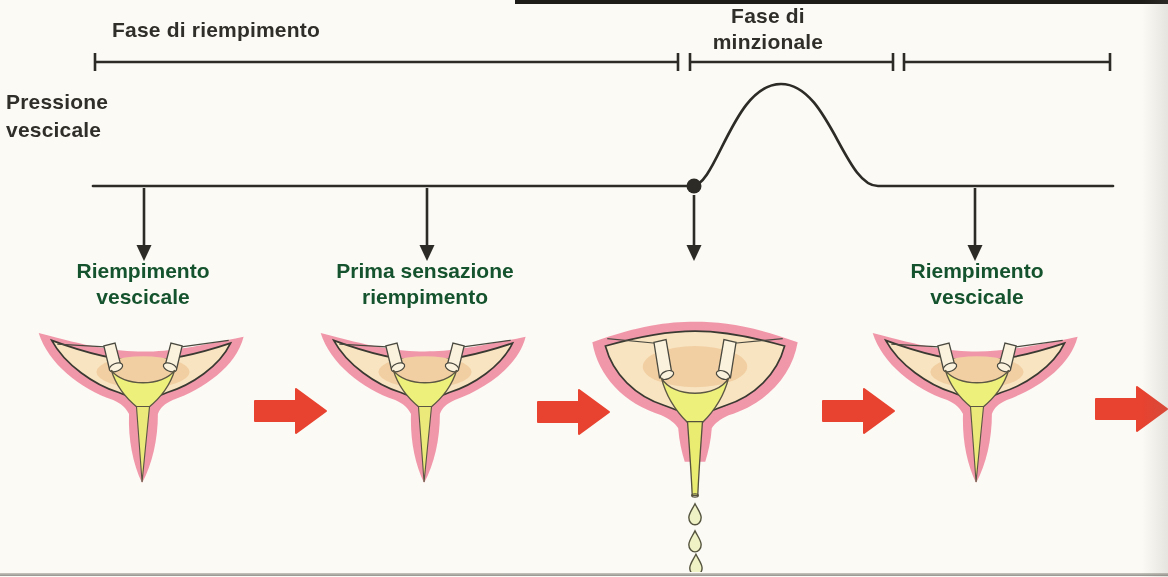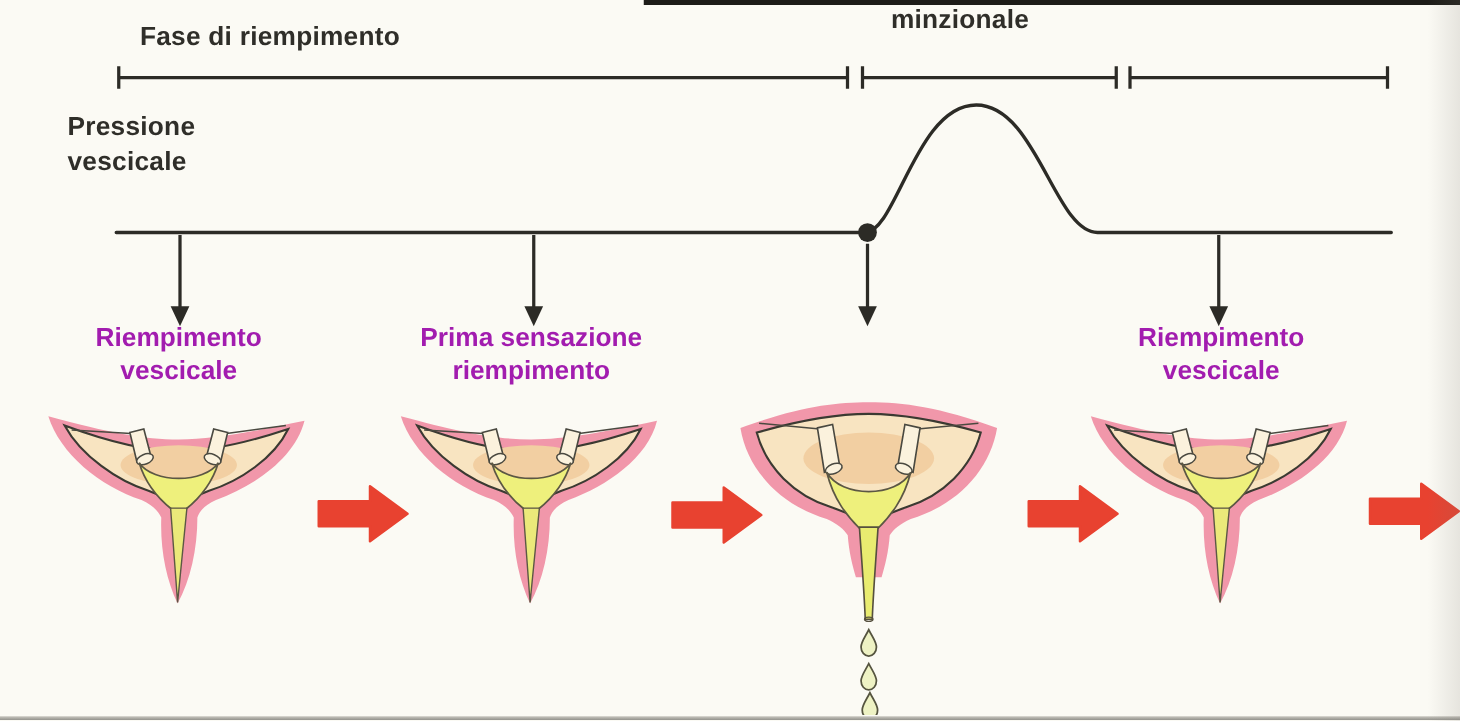--- a/index.html
+++ b/index.html
@@ -2,25 +2,25 @@
 <html><head>
 <meta charset="utf-8">
 <style>
   html,body { margin:0; padding:0; background:#e8e6df; }
   .canvas {
     position:relative; width:1168px; height:577px; background:#fbfaf4;
     font-family:"Liberation Sans", sans-serif; overflow:hidden;
   }
   .layer { position:absolute; left:0; top:0; }
   .lbl { position:absolute; color:#2f2e29; font-weight:bold; font-size:21px; line-height:26px; letter-spacing:0.2px; }
-  .ylabel { left:6px; top:88px; width:140px; text-align:left; line-height:28px;margin-left:48px; }
+  .ylabel { left:6px; top:88px; width:140px; text-align:left; line-height:28px; }
   .phase1 { left:95px; top:17px; width:225px; text-align:right; }
   .phase2 { left:688px; top:3px; width:160px; text-align:center; }
   .cap { position:absolute; top:258px; width:260px; text-align:center;
-         color:#a21caf; font-weight:bold; font-size:21px; line-height:26px; }
+         color:#14532d; font-weight:bold; font-size:21px; line-height:26px; }
   .cap1 { left:13px; } .cap2 { left:295px; } .cap3 { left:565px; } .cap4 { left:847px; }
   .bladder { position:absolute; }
   .b1 { left:31px;  top:318px; } .b2 { left:313px; top:318px; }
   .b3 { left:583px; top:318px; } .b4 { left:865px; top:318px; }
   .edge-top { position:absolute; left:515px; top:0; width:653px; height:4px; background:#1d1c18; }
   .edge-bottom { position:absolute; left:0; top:573px; width:1168px; height:3px;
                  background:linear-gradient(to bottom,#c9c7c0,#93928c); }
   .edge-right { position:absolute; right:0; top:0; width:26px; height:577px;
                 background:linear-gradient(to right, rgba(120,115,108,0), rgba(120,115,108,0.16)); }
 </style>
@@ -107,20 +107,21 @@
   </svg>
 
   <div class="lbl ylabel">
     <div>Pressione</div>
     <div>vescicale</div>
   </div>
   <div class="lbl phase1">
     <div>Fase di riempimento</div>
   </div>
   <div class="lbl phase2">
+    <div>Fase di</div>
     <div>minzionale</div>
   </div>
 
   <div class="cap cap1">
     <div>Riempimento</div>
     <div>vescicale</div>
   </div>
   <div class="cap cap2">
     <div>Prima sensazione</div>
     <div>riempimento</div>

